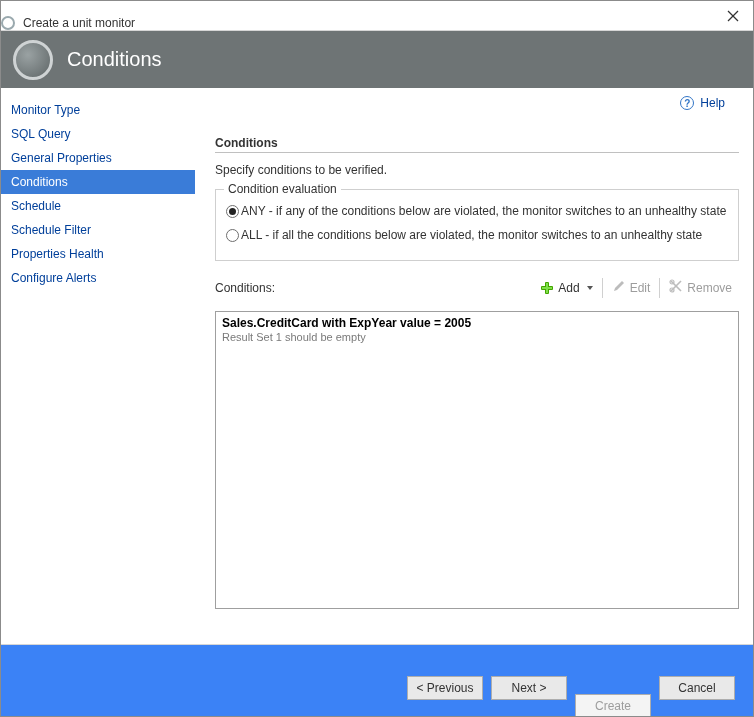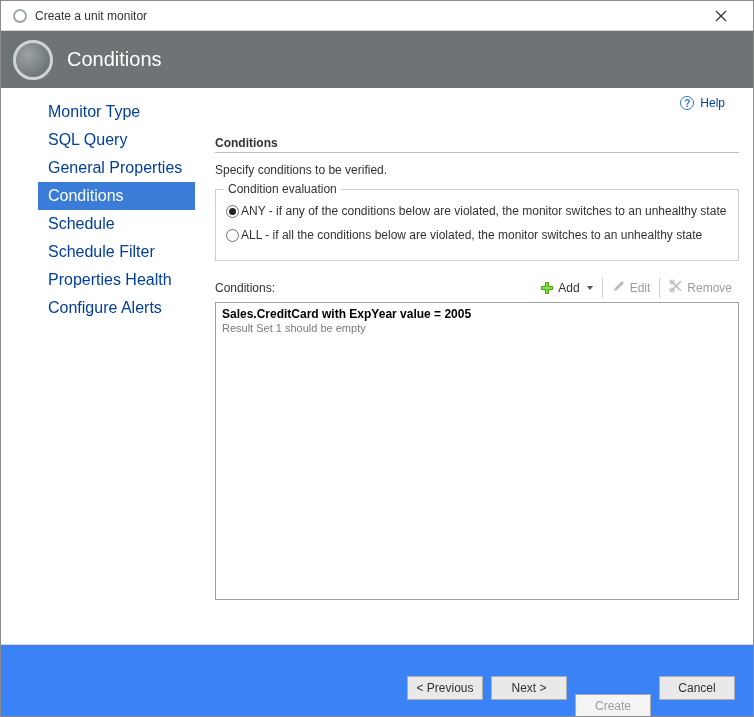--- a/index.html
+++ b/index.html
@@ -1,51 +1,51 @@
 <!DOCTYPE html>
 <html><head>
 <meta charset="utf-8">
 <style>
   * { box-sizing: border-box; margin: 0; padding: 0; font-family: "Segoe UI", Tahoma, sans-serif; }
   body { background: #fff; width: 754px; height: 717px; border: 1px solid #8b8b8b; position: relative; overflow: hidden; }
 
   
-  .titlebar { height: 30px; background: #fff; display: flex; align-items: center; padding: 0 12px; border-bottom: 1px solid #d6d6d6; }
+  .titlebar { height: 30px; background: #fff; display: flex; align-items: flex-end; padding: 0 0; border-bottom: 1px solid #d6d6d6; }
   .titlebar-icon { width: 14px; height: 14px; border: 2px solid #9aa9ae; border-radius: 50%; margin-right: 8px; }
   .titlebar-title { font-size: 12px; color: #333; flex: 1; }
   .titlebar-close { width: 40px; height: 28px; display: flex; align-items: center; justify-content: center; color: #333; cursor: pointer; font-size: 16px; }
 
   
   .header-band { height: 57px; background: #6e7475; display: flex; align-items: center; padding-left: 12px; }
   .header-icon { width: 40px; height: 40px; border: 3px solid #cfd3d4; border-radius: 50%; margin-right: 14px; background: radial-gradient(circle at 35% 35%, #9aa2a3 0%, #5e6566 100%); }
   .header-title { color: #fff; font-size: 20px; font-weight: 400; }
 
   .body { display: flex; height: 556px; }
 
   
   .sidebar { width: 194px; background: #fff; padding-top: 10px; }
-  .sidebar-item { font-size: 16px; color: #003f9a; padding: 5px 10px; cursor: pointer; margin-left: 37px; }
+  .sidebar-item { font-size: 12px; color: #003f9a; padding: 5px 10px; cursor: pointer; }
   .sidebar-item.selected { background: #3a7cd8; color: #fff; }
 
   
   .main { flex: 1; padding: 12px 14px 0 20px; position: relative; }
   .help-link { position: absolute; top: 8px; right: 28px; display: flex; align-items: center; gap: 6px; font-size: 12px; color: #003f9a; cursor: pointer; }
   .help-icon { width: 14px; height: 14px; border: 1px solid #3275c6; border-radius: 50%; display: inline-flex; align-items: center; justify-content: center; font-size: 10px; color: #3275c6; font-weight: bold; }
 
   .section-title { font-size: 12px; font-weight: bold; color: #333; margin-top: 36px; }
   .title-rule { border: none; border-top: 1px solid #c0c0c0; margin-top: 2px; margin-bottom: 10px; }
   .subtitle { font-size: 12px; color: #333; margin-bottom: 12px; }
 
   .groupbox { border: 1px solid #cfcfcf; padding: 10px 8px 12px 10px; position: relative; margin-bottom: 14px; }
   .groupbox-legend { position: absolute; top: -8px; left: 8px; background: #fff; padding: 0 4px; font-size: 12px; color: #333; }
   .radio-row { display: flex; align-items: center; gap: 2px; font-size: 12px; color: #333; padding: 4px 0 6px 0; }
   .radio { width: 13px; height: 13px; border: 1px solid #6e6e6e; border-radius: 50%; display: inline-flex; align-items: center; justify-content: center; background: #fff; }
   .radio.checked::after { content:""; width:7px; height:7px; background:#222; border-radius:50%; }
 
-  .cond-toolbar { display: flex; align-items: center; margin-bottom: 2px; }
+  .cond-toolbar { display: flex; align-items: center; margin-bottom: 11px; }
   .cond-label { font-size: 12px; color: #333; flex: 1; }
   .tb-btn { display: inline-flex; align-items: center; gap: 4px; font-size: 12px; color: #333; padding: 3px 6px; border: 1px solid transparent; cursor: pointer; }
   .tb-btn.disabled { color: #9d9d9d; cursor: default; }
   .tb-sep { width:1px; height:20px; background:#d0d0d0; margin:0 2px; }
   .plus-icon svg { display:block; }
   .caret-down { width:0; height:0; border-left:3px solid transparent; border-right:3px solid transparent; border-top:4px solid #555; margin-left:3px;}
   .pencil-icon, .scissors-icon { color:#9d9d9d; }
 
   .cond-list { border: 1px solid #9f9f9f; height: 298px; background:#fff; padding:4px 6px; font-size:12px; }
   .cond-item-title { font-weight: bold; color:#000; }

